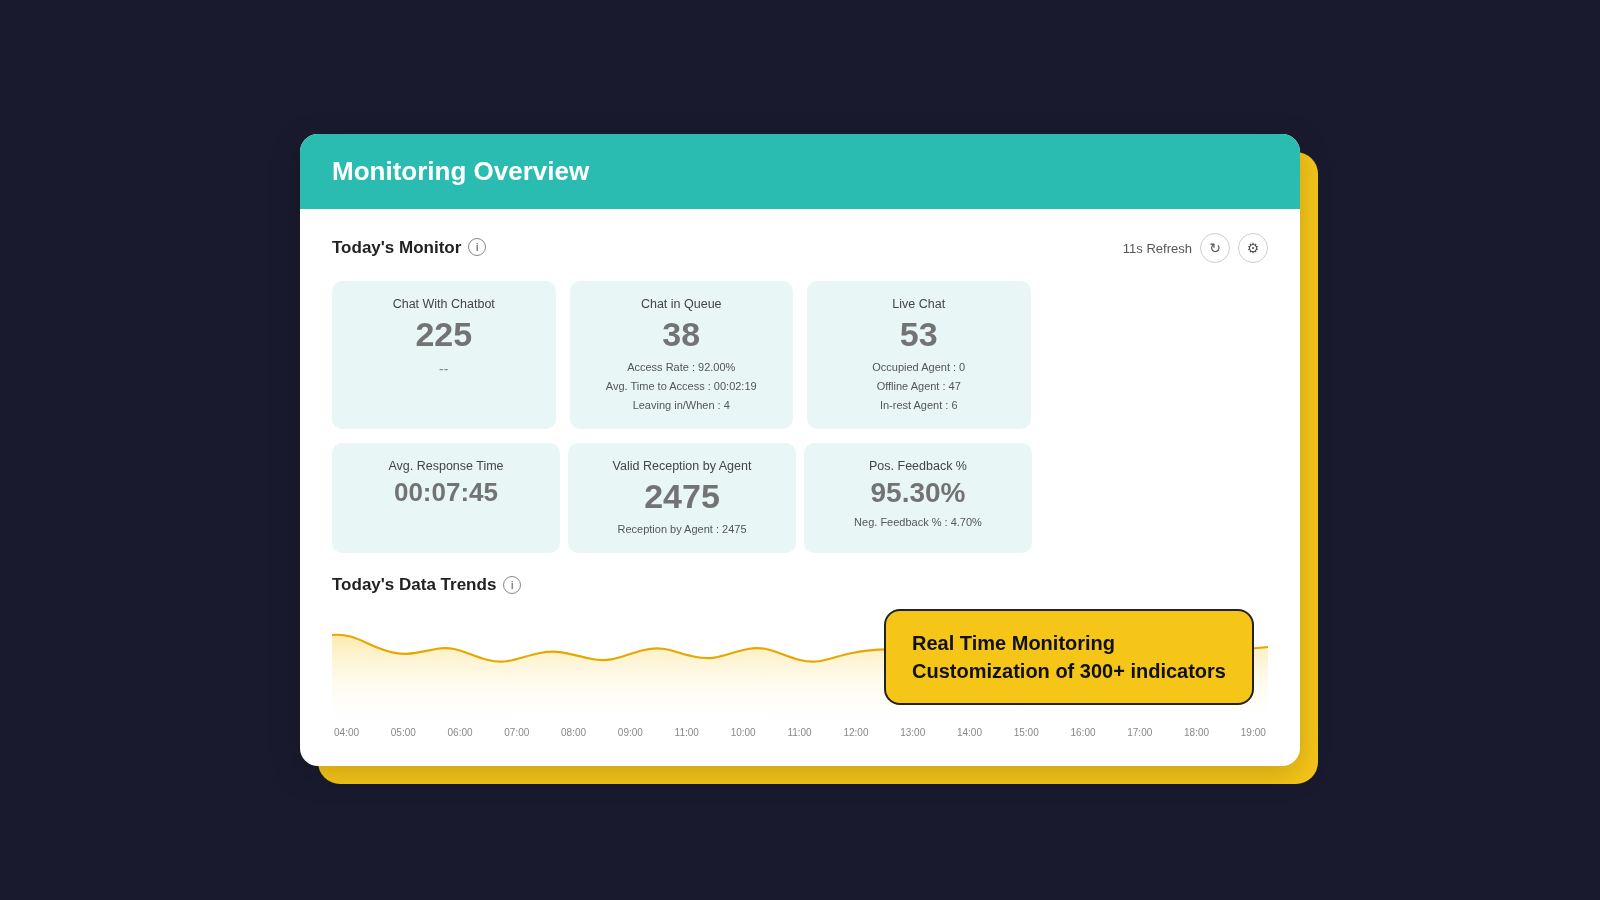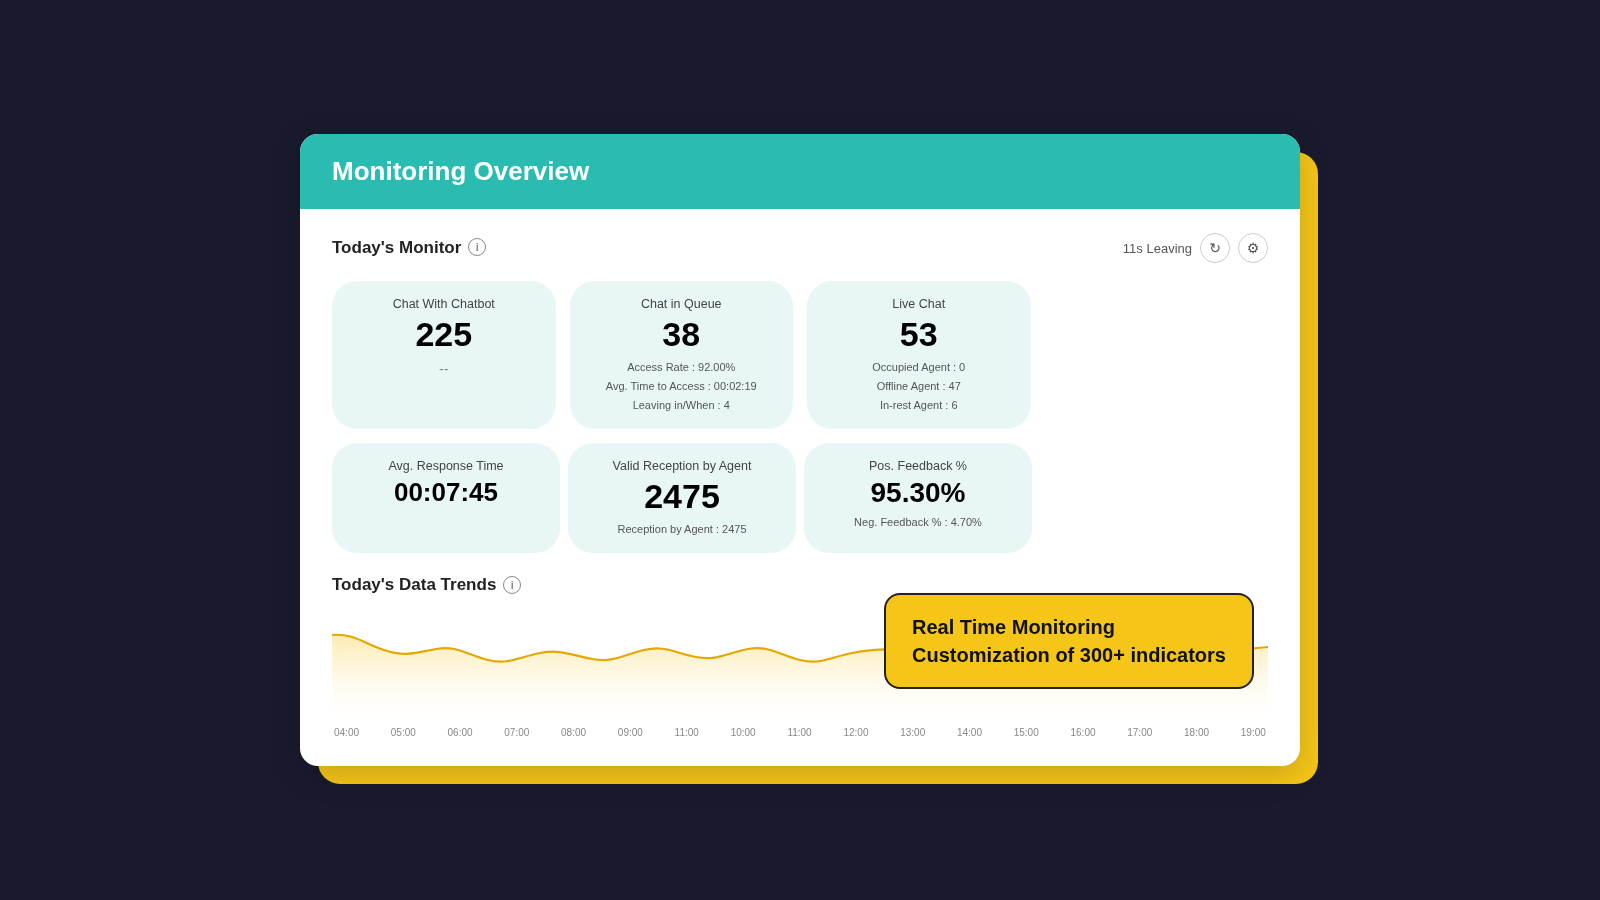--- a/index.html
+++ b/index.html
@@ -92,37 +92,37 @@
       background: #fff;
     }
     .metrics-grid-top {
       display: grid;
       grid-template-columns: repeat(4, 1fr);
       gap: 14px;
       margin-bottom: 14px;
     }
     .metric-card {
       background: #e8f7f6;
-      border-radius: 25px;
+      border-radius: 10px;
       padding: 16px 14px 14px 14px;
       display: flex;
       flex-direction: column;
       align-items: center;
       min-height: 110px;
     }
     .metric-label {
       font-size: 12.5px;
       color: #444;
       text-align: center;
       margin-bottom: 4px;
     }
     .metric-value {
       font-size: 34px;
       font-weight: 800;
-      color: #000000;
+      color: #737373;
       margin-bottom: 4px;
     }
     .metric-sub {
       font-size: 11px;
       color: #555;
       text-align: center;
       line-height: 1.7;
     }
     .metric-dash {
       font-size: 14px;
@@ -150,21 +150,21 @@
       display: flex;
       justify-content: space-between;
       font-size: 10px;
       color: #888;
       margin-top: 12px;
       padding: 0 2px;
     }
     .tooltip-bubble {
       position: absolute;
       right: 14px;
-      bottom: 26px;
+      bottom: 10px;
       background: #f5c518;
       border-radius: 16px;
       border: 2.5px solid #222;
       padding: 18px 26px;
       min-width: 280px;
       z-index: 10;
     }
     .tooltip-text {
       font-size: 20px;
       font-weight: 800;
@@ -184,21 +184,21 @@
     </div>
 
     <div class="content">
 
       <div class="section-title-row">
         <div class="section-title">
           <span>Today's Monitor</span>
           <span class="info-icon">i</span>
         </div>
         <div class="refresh-row">
-          <span>11s  Leaving</span>
+          <span>11s  Refresh</span>
           <button class="icon-btn">↻</button>
           <button class="icon-btn">⚙</button>
         </div>
       </div>
 
       <div class="metrics-grid-top">
 
         <div class="metric-card">
           <span class="metric-label">Chat With Chatbot</span>
           <span class="metric-value">225</span>

